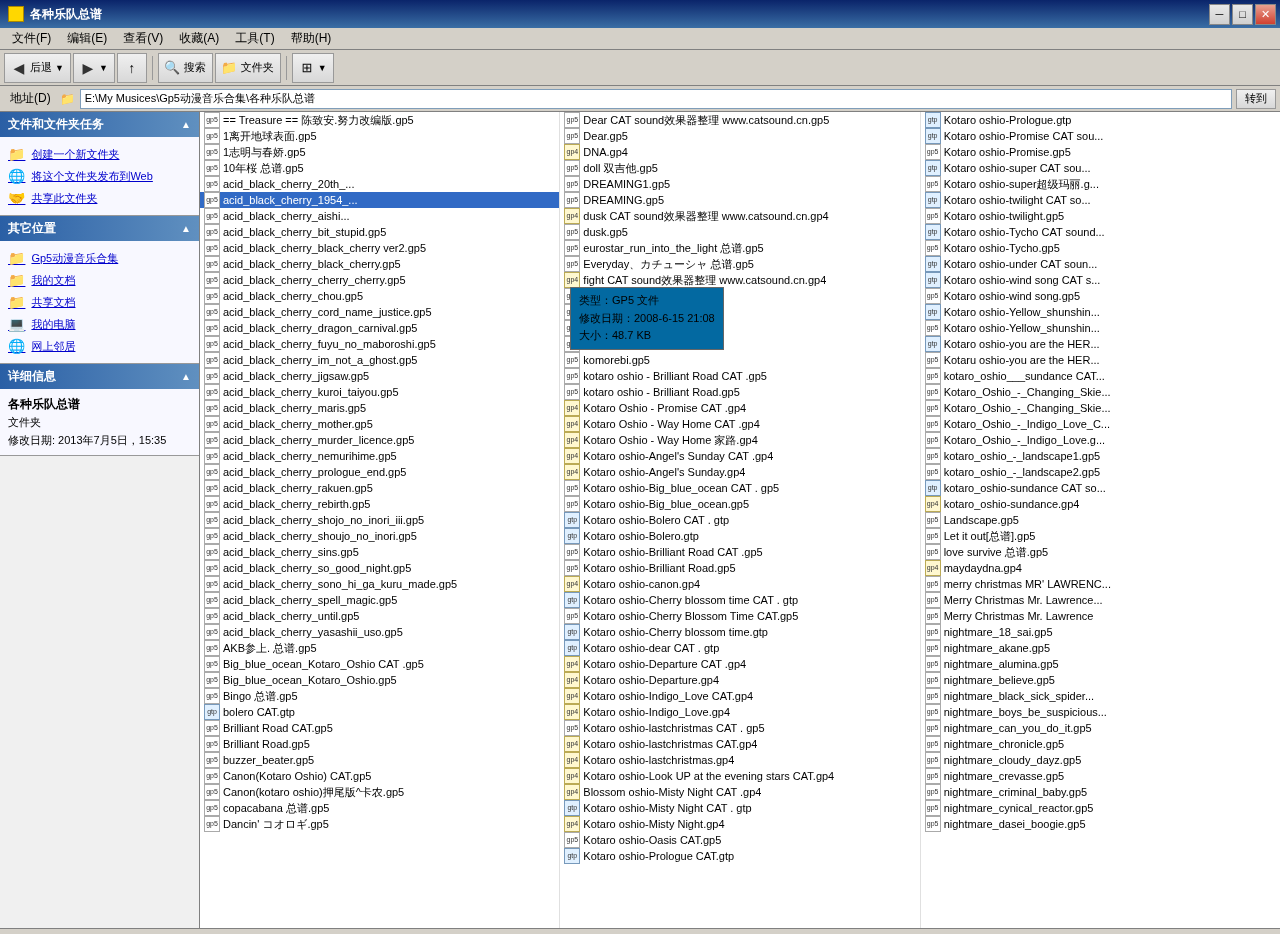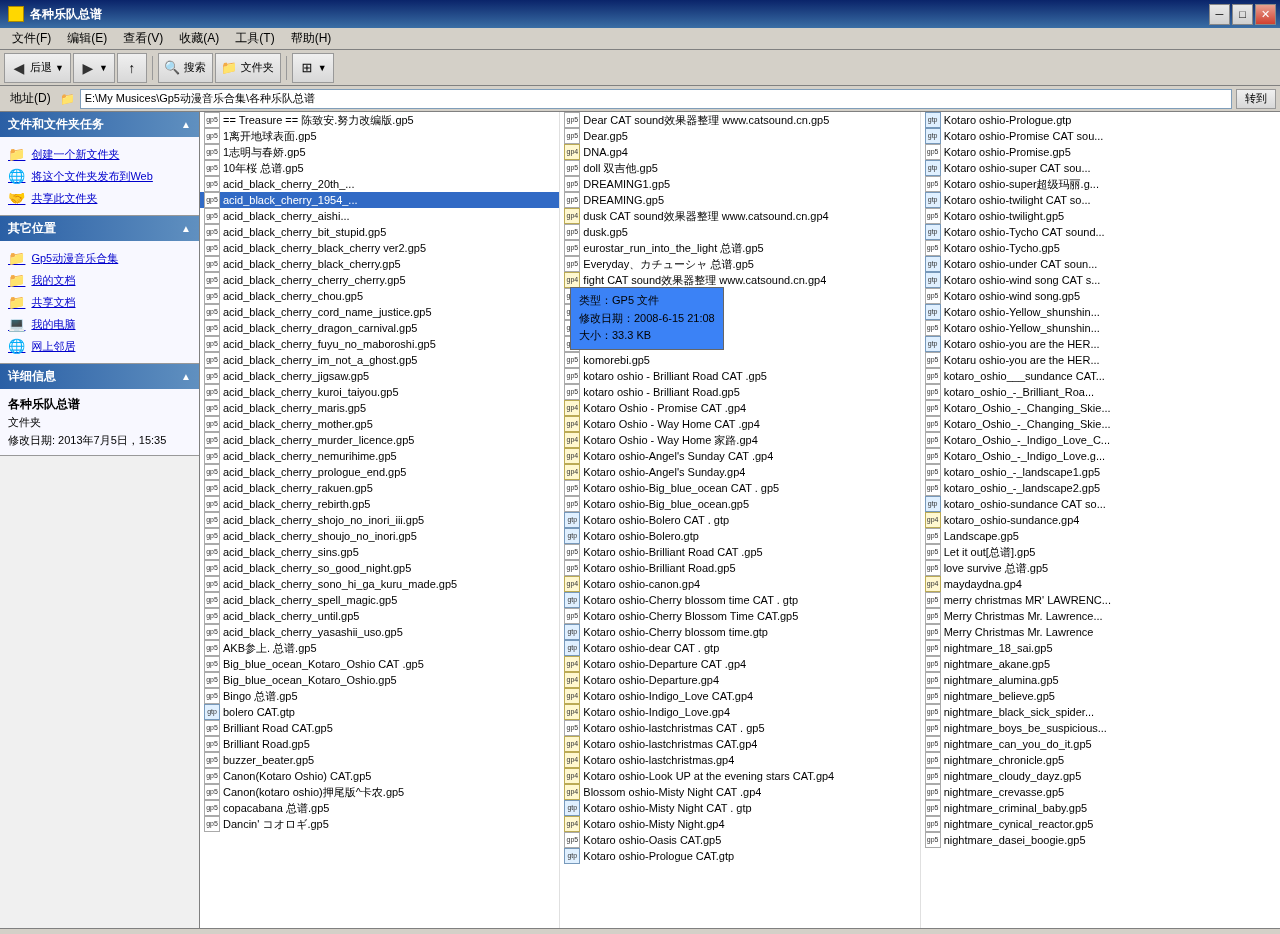--- a/index.html
+++ b/index.html
@@ -51,21 +51,21 @@
     .file-column:last-child { border-right: none; }
     
     .file-item { display: flex; align-items: center; padding: 1px 4px; font-size: 11px; white-space: nowrap; overflow: hidden; cursor: pointer; height: 16px; line-height: 16px; }
     .file-item.selected { background: #316ac5; color: white; }
     .file-name { overflow: hidden; text-overflow: ellipsis; white-space: nowrap; }
 
     
     #statusbar { height: 20px; background: #d4d0c8; border-top: 1px solid #808080; display: flex; align-items: center; padding: 0 8px; font-size: 11px; gap: 8px; }
 
     
-    #tooltip { position: absolute; background: #3b82f6; border: 1px solid #666; padding: 4px 8px; font-size: 11px; line-height: 1.6; z-index: 1000; top: 175px; left: 370px; }
+    #tooltip { position: absolute; background: #0369a1; border: 1px solid #666; padding: 4px 8px; font-size: 11px; line-height: 1.6; z-index: 1000; top: 175px; left: 370px; }
 
     
     .nav-arrow { font-size: 14px; color: #333; }
 
     
     .chevron { font-size: 10px; color: white; }
 
     
     .addr-icon { font-size: 12px; }
   </style>
@@ -637,24 +637,20 @@
           <div class="file-item">
             <span style="width:16px;height:16px;background:white;border:1px solid #aaa;font-size:7px;display:inline-flex;align-items:center;justify-content:center;color:#333;flex-shrink:0;margin-right:3px">gp5</span>
             <span class="file-name" style="overflow:hidden;text-overflow:ellipsis;white-space:nowrap">Kotaru oshio-you are the HER...</span>
           </div>
           <div class="file-item">
             <span style="width:16px;height:16px;background:white;border:1px solid #aaa;font-size:7px;display:inline-flex;align-items:center;justify-content:center;color:#333;flex-shrink:0;margin-right:3px">gp5</span>
             <span class="file-name" style="overflow:hidden;text-overflow:ellipsis;white-space:nowrap">kotaro_oshio___sundance CAT...</span>
           </div>
           <div class="file-item">
             <span style="width:16px;height:16px;background:white;border:1px solid #aaa;font-size:7px;display:inline-flex;align-items:center;justify-content:center;color:#333;flex-shrink:0;margin-right:3px">gp5</span>
-            <span class="file-name" style="overflow:hidden;text-overflow:ellipsis;white-space:nowrap">kotaro_oshio_-_Brilliant_Roa...</span>
-          </div>
-          <div class="file-item">
-            <span style="width:16px;height:16px;background:white;border:1px solid #aaa;font-size:7px;display:inline-flex;align-items:center;justify-content:center;color:#333;flex-shrink:0;margin-right:3px">gp5</span>
             <span class="file-name" style="overflow:hidden;text-overflow:ellipsis;white-space:nowrap">Kotaro_Oshio_-_Changing_Skie...</span>
           </div>
           <div class="file-item">
             <span style="width:16px;height:16px;background:white;border:1px solid #aaa;font-size:7px;display:inline-flex;align-items:center;justify-content:center;color:#333;flex-shrink:0;margin-right:3px">gp5</span>
             <span class="file-name" style="overflow:hidden;text-overflow:ellipsis;white-space:nowrap">Kotaro_Oshio_-_Changing_Skie...</span>
           </div>
           <div class="file-item">
             <span style="width:16px;height:16px;background:white;border:1px solid #aaa;font-size:7px;display:inline-flex;align-items:center;justify-content:center;color:#333;flex-shrink:0;margin-right:3px">gp5</span>
             <span class="file-name" style="overflow:hidden;text-overflow:ellipsis;white-space:nowrap">Kotaro_Oshio_-_Indigo_Love_C...</span>
           </div>
@@ -757,20 +753,20 @@
           <div class="file-item">
             <span style="width:16px;height:16px;background:white;border:1px solid #aaa;font-size:7px;display:inline-flex;align-items:center;justify-content:center;color:#333;flex-shrink:0;margin-right:3px">gp5</span>
             <span class="file-name" style="overflow:hidden;text-overflow:ellipsis;white-space:nowrap">nightmare_dasei_boogie.gp5</span>
           </div>
         </div>
     </div>
 
     <div id="tooltip">
       <div>类型：GP5 文件</div>
       <div>修改日期：2008-6-15 21:08</div>
-      <div>大小：33.3 KB</div>
+      <div>大小：48.7 KB</div>
     </div>
   </div>
 </div>
 
 <div id="statusbar">
   <span></span>
 </div>
 
 </body></html>

